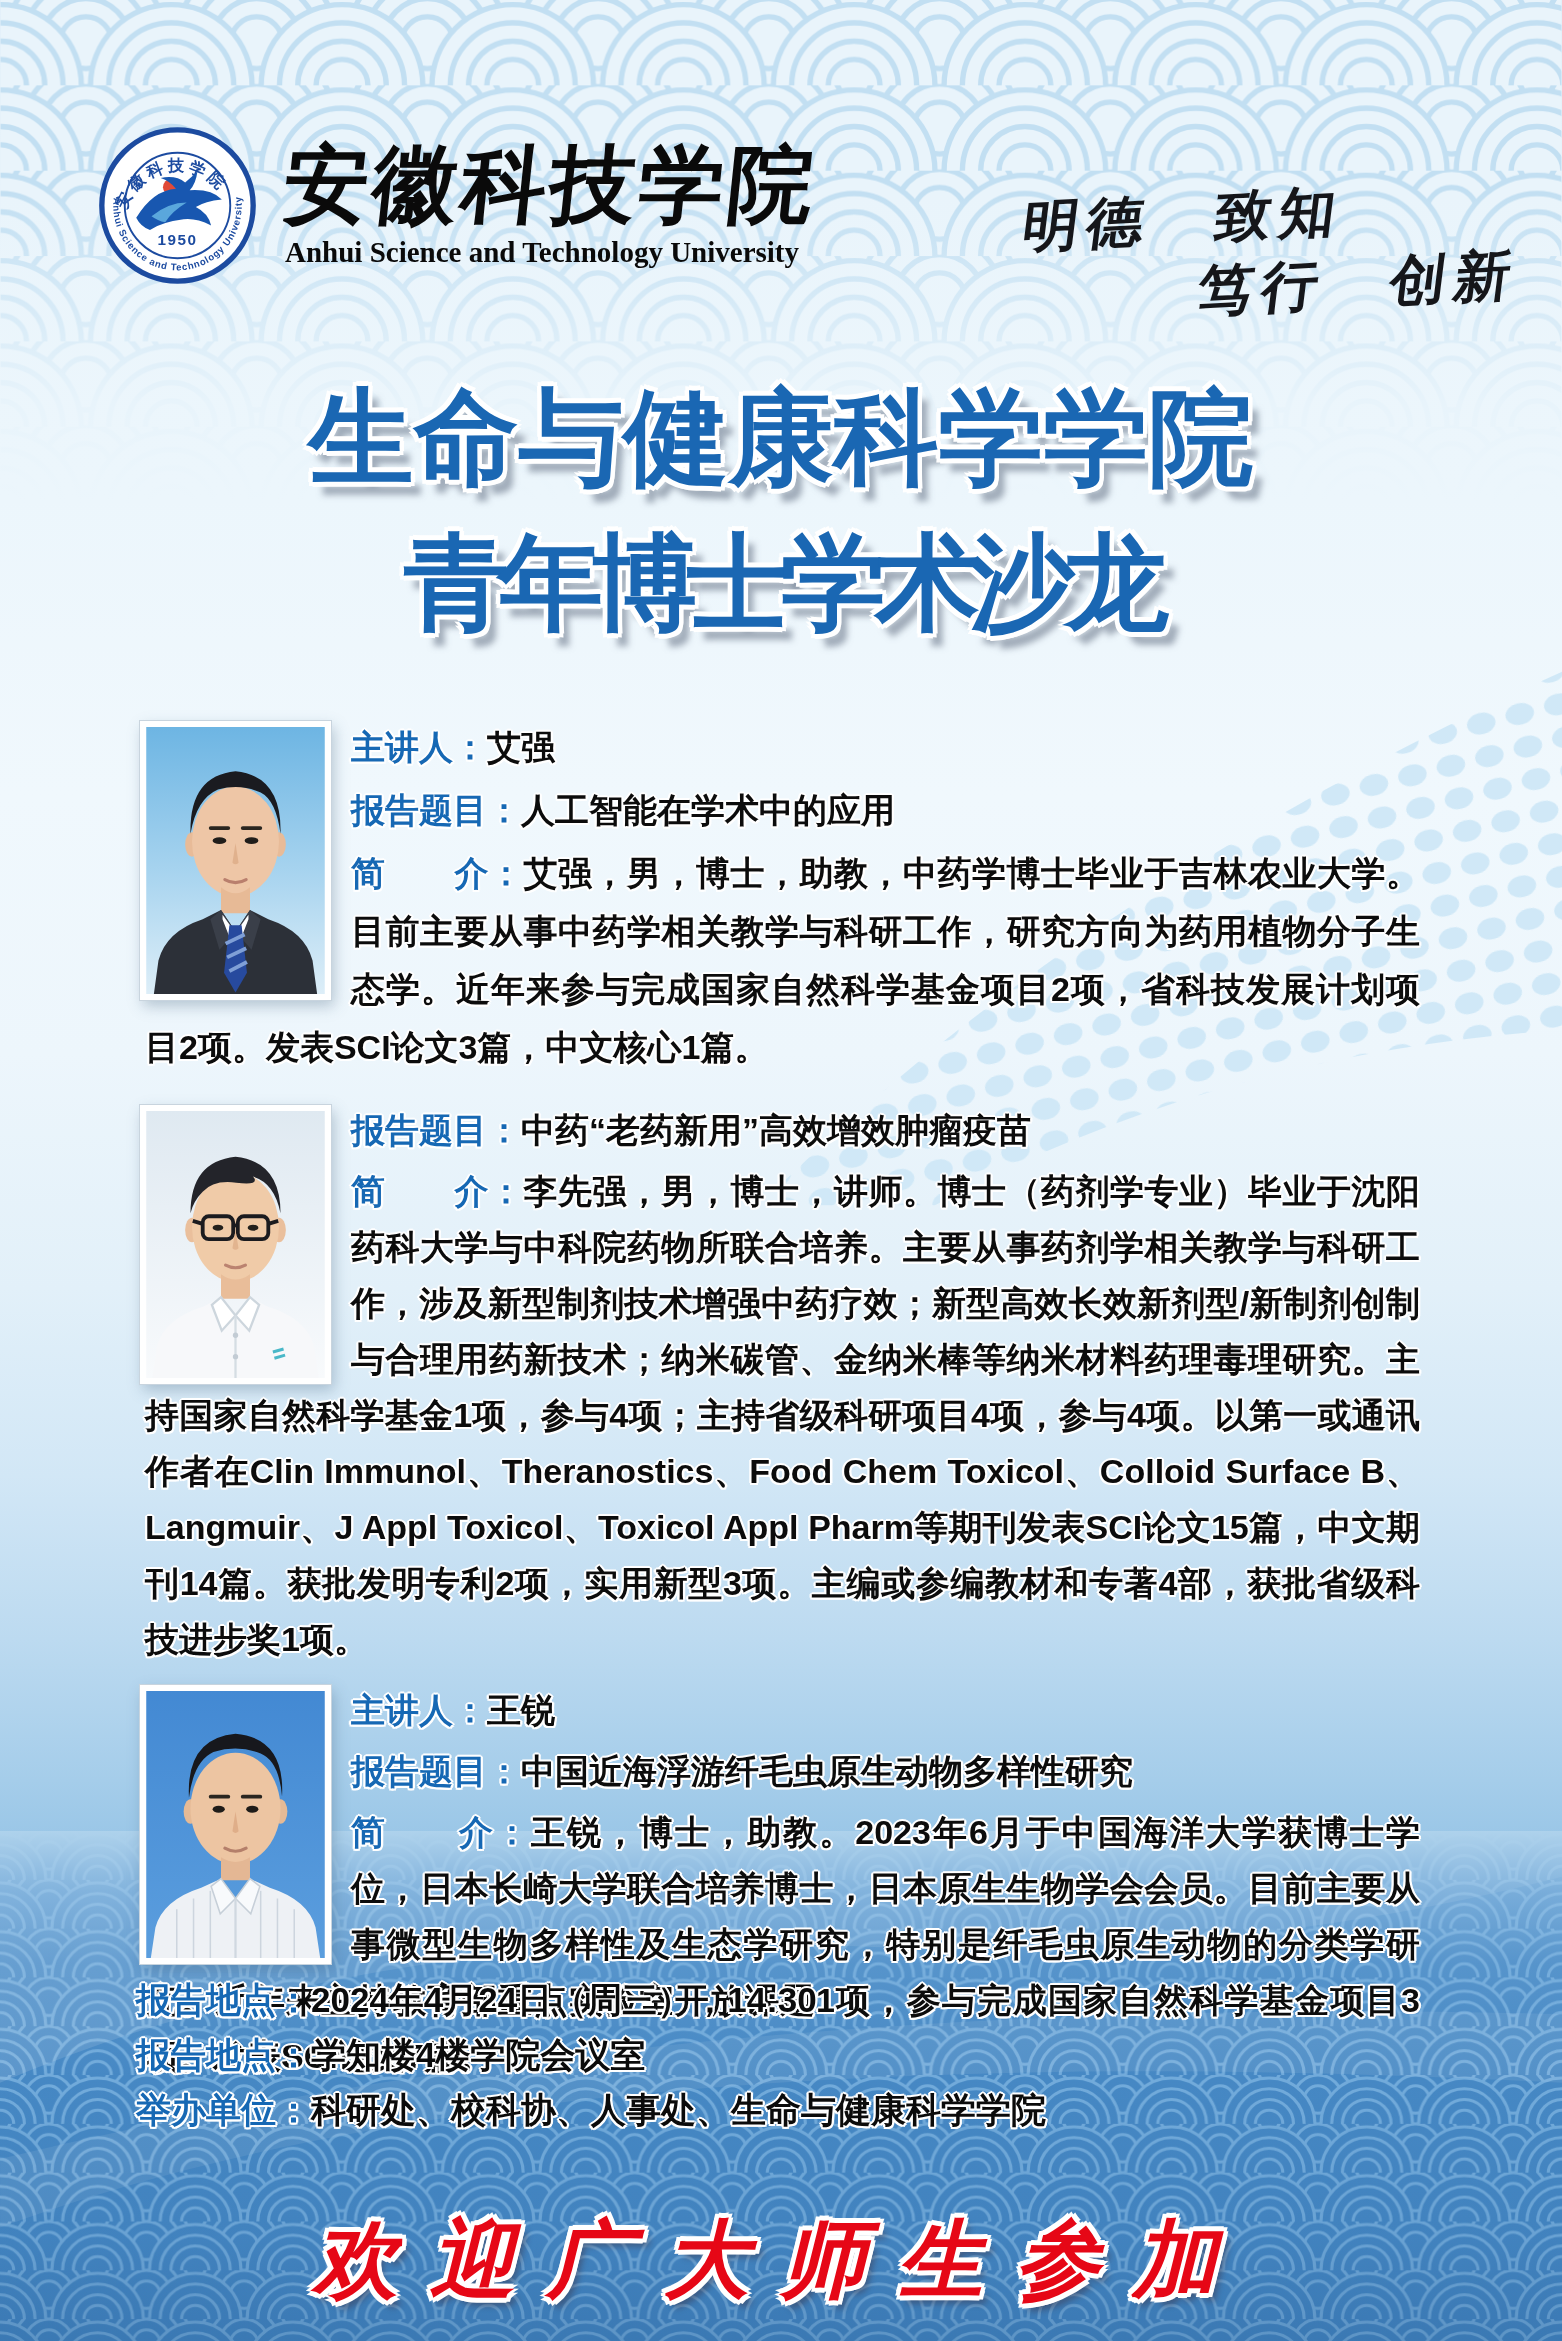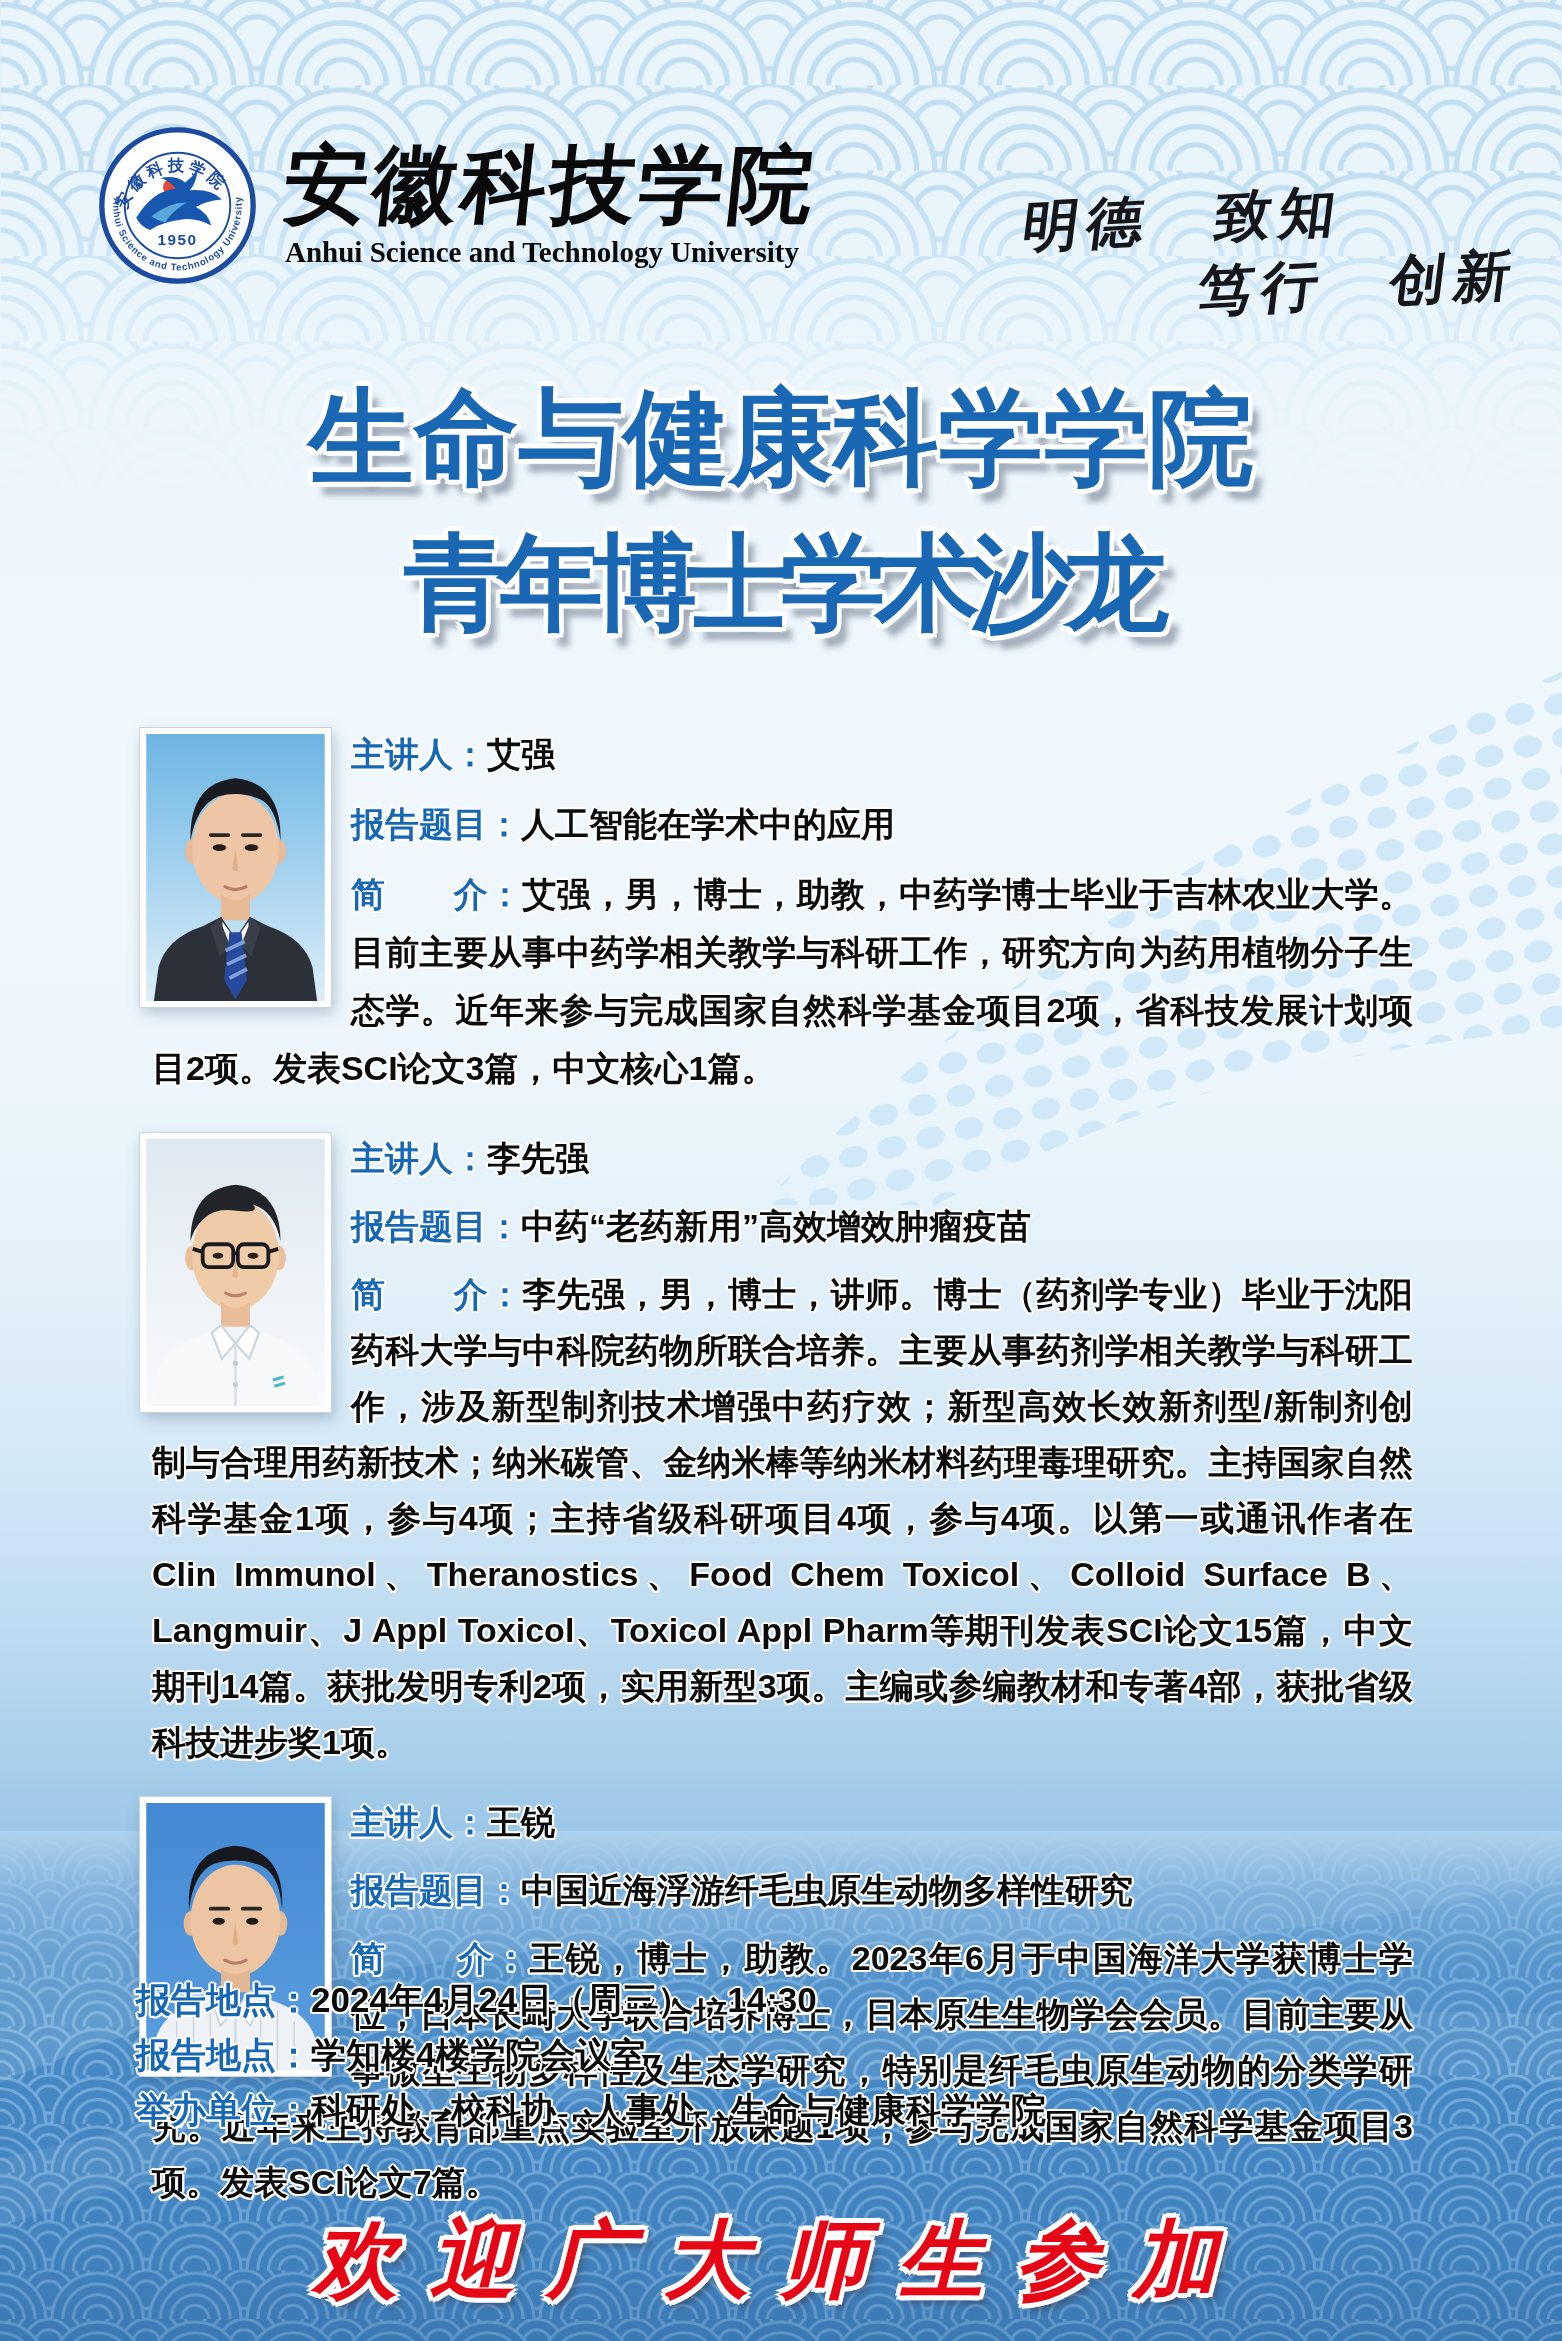--- a/index.html
+++ b/index.html
@@ -44,21 +44,21 @@
   
   .speakers{top:713px;left:140px;width:1285px;}
   .speaker{font-size:34px;color:#0c0c0c;font-weight:700;}
   .speaker::after{content:"";display:block;clear:both;}
   .s1{line-height:58px;}
   .s2{line-height:56px;margin-top:20.6px;}
   .s3{line-height:56px;margin-top:10.7px;}
   .photo{float:left;width:179px;height:267px;border:6.1px solid #ffffff;outline:0.8px solid #c8d4de;
     box-shadow:3.1px 6.1px 13.7px rgba(70,100,130,.35);margin:3.1px 20px 0 0;background:#fff;}
   .photo svg{display:block;}
-  .speaker p{margin:12px;}
+  .speaker p{margin:5px;}
   .lbl{color:#1668b4;font-weight:700;}
   .intro{text-align:justify;}
 
   
   .footer{top:1972px;left:136px;font-size:35px;line-height:55px;font-weight:700;color:#0b0b0b;white-space:nowrap;}
 
   
   .welcome{top:2203px;left:0;width:1562px;text-align:center;font-size:85px;font-weight:900;font-style:italic;
     letter-spacing:32px;color:#e60716;white-space:nowrap;
     text-shadow:-3.8px -3.8px 0 #fff,3.8px -3.8px 0 #fff,-3.8px 3.8px 0 #fff,3.8px 3.8px 0 #fff,-4.6px 0 0 #fff,4.6px 0 0 #fff,0 -4.6px 0 #fff,0 4.6px 0 #fff,6.1px 7.6px 6.1px rgba(60,20,20,.35);}
@@ -239,21 +239,20 @@
             <path d="M8,350 L14,308 Q24,272 76,256 L98,244 L117,268 L136,244 L158,256 Q210,272 220,308 L226,350 Z" fill="#f7f8fa"></path>
             <path d="M98,244 L117,268 L99,288 L86,254 Z" fill="#ffffff" stroke="#cdd6dd" stroke-width="3"></path>
             <path d="M136,244 L117,268 L135,288 L148,254 Z" fill="#ffffff" stroke="#cdd6dd" stroke-width="3"></path>
             <line x1="117" y1="268" x2="117" y2="350" stroke="#d5dde3" stroke-width="3"></line>
             <circle cx="117" cy="294" r="3.5" fill="#c3ccd4"></circle>
               <circle cx="117" cy="322" r="3.5" fill="#c3ccd4"></circle>
             <path d="M166,316 l14,-4 M168,324 l14,-4" stroke="#49b8c8" stroke-width="4"></path>
           </g>
         </svg>
       </div>
-      <p class="meta"><span class="lbl ow">主讲人：</span><span class="ow">李先强</span></p>
       <p class="meta"><span class="lbl ow">报告题目：</span><span class="ow">中药“老药新用”高效增效肿瘤疫苗</span></p>
       <p class="intro"><span class="lbl ow">简　　介：</span><span class="ow">李先强，男，博士，讲师。博士（药剂学专业）毕业于沈阳药科大学与中科院药物所联合培养。主要从事药剂学相关教学与科研工作，涉及新型制剂技术增强中药疗效；新型高效长效新剂型/新制剂创制与合理用药新技术；纳米碳管、金纳米棒等纳米材料药理毒理研究。主持国家自然科学基金1项，参与4项；主持省级科研项目4项，参与4项。以第一或通讯作者在Clin Immunol、Theranostics、Food Chem Toxicol、Colloid Surface B、Langmuir、J Appl Toxicol、Toxicol Appl Pharm等期刊发表SCI论文15篇，中文期刊14篇。获批发明专利2项，实用新型3项。主编或参编教材和专著4部，获批省级科技进步奖1项。</span></p>
     </article>
 
     <article class="speaker s3">
       <div class="photo">
         <svg width="179" height="267" viewBox="0 0 234 350">
           <defs>
             <linearGradient id="p3bg" x1="0" y1="0" x2="0" y2="1">
               <stop offset="0" stop-color="#4389d3"></stop>

